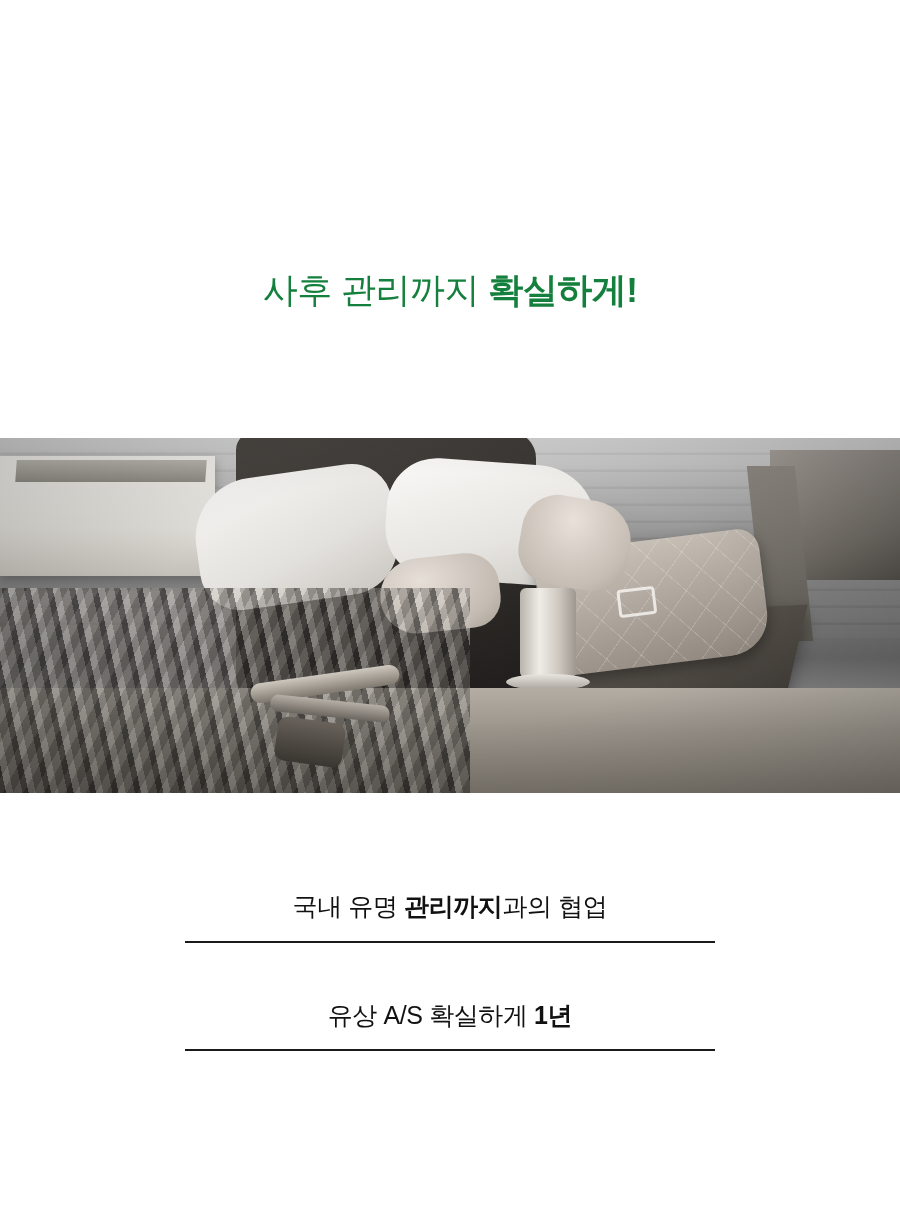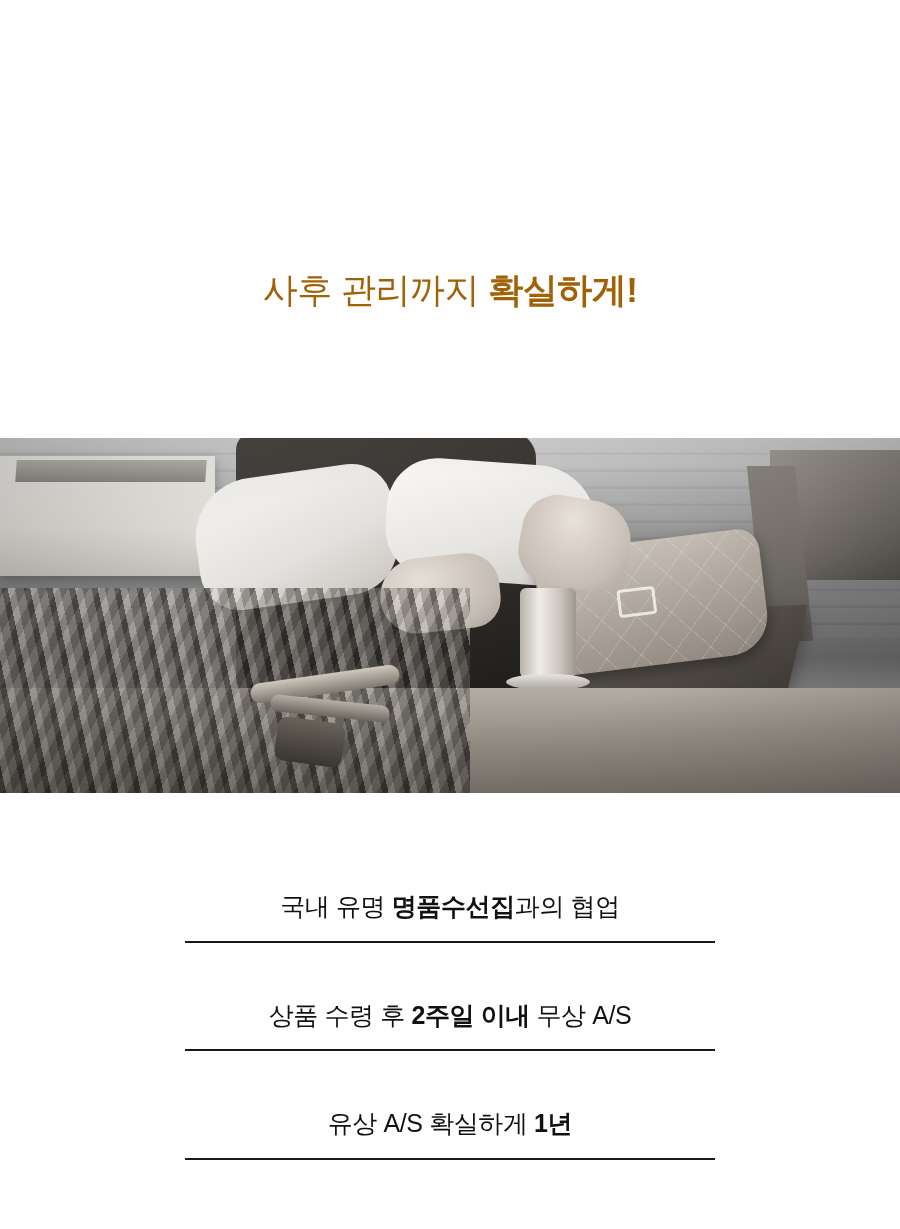--- a/index.html
+++ b/index.html
@@ -72,21 +72,21 @@
 
   
   .headline {
     position: absolute;
     top: 268px;
     left: 0;
     width: 900px;
     text-align: center;
     font-size: 35px;
     line-height: 1.25;
-    color: #a16207;
+    color: #15803d;
     font-weight: 400;
     letter-spacing: -0.5px;
   }
   .headline .strong {
     font-weight: 700;
   }
 
   
   .hero {
     position: absolute;
@@ -333,31 +333,25 @@
     <div class="tool-handle-a"></div>
     <div class="tool-handle-b"></div>
     <div class="hammer-head"></div>
     <div class="vignette"></div>
   </div>
 
   <div class="features">
 
     <div class="feature">
       <div class="feature-text">
-        <span>국내 유명 </span><span class="strong">명품수선집</span><span>과의 협업</span>
+        <span>국내 유명 </span><span class="strong">관리까지</span><span>과의 협업</span>
       </div>
       <div class="feature-rule"></div>
     </div>
 
-    <div class="feature">
-      <div class="feature-text">
-        <span>상품 수령 후 </span><span class="strong">2주일 이내</span><span> 무상 A/S</span>
-      </div>
-      <div class="feature-rule"></div>
-    </div>
 
     <div class="feature">
       <div class="feature-text">
         <span>유상 A/S 확실하게 </span><span class="strong">1년</span><span></span>
       </div>
       <div class="feature-rule"></div>
     </div>
 
   </div>
 

